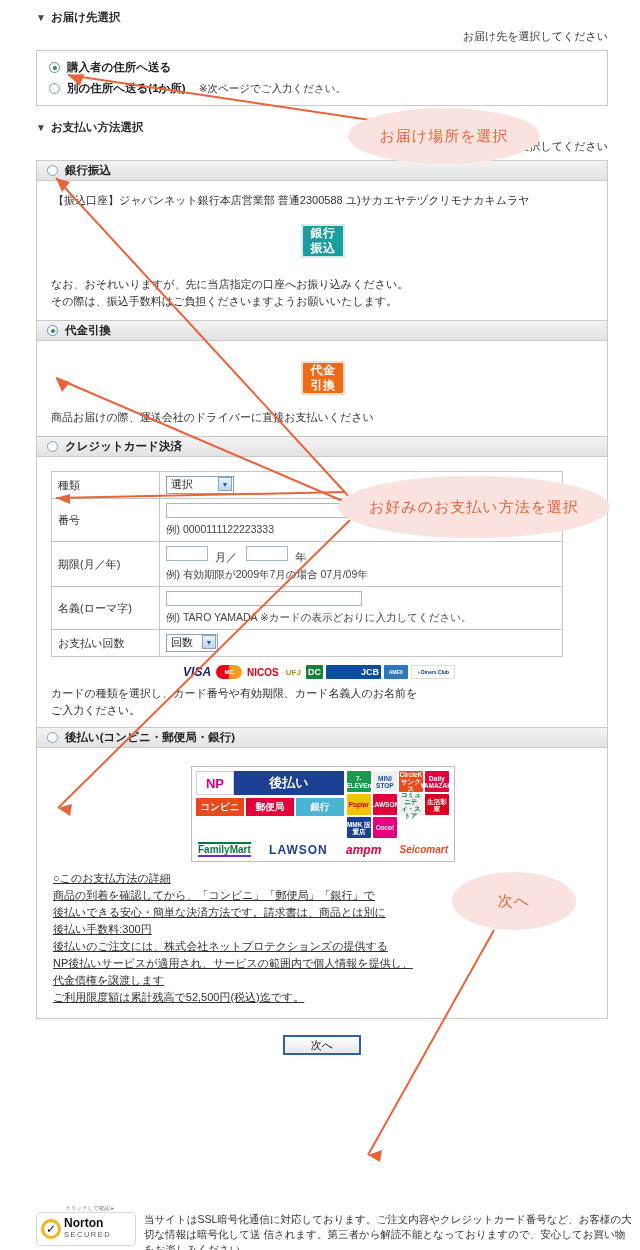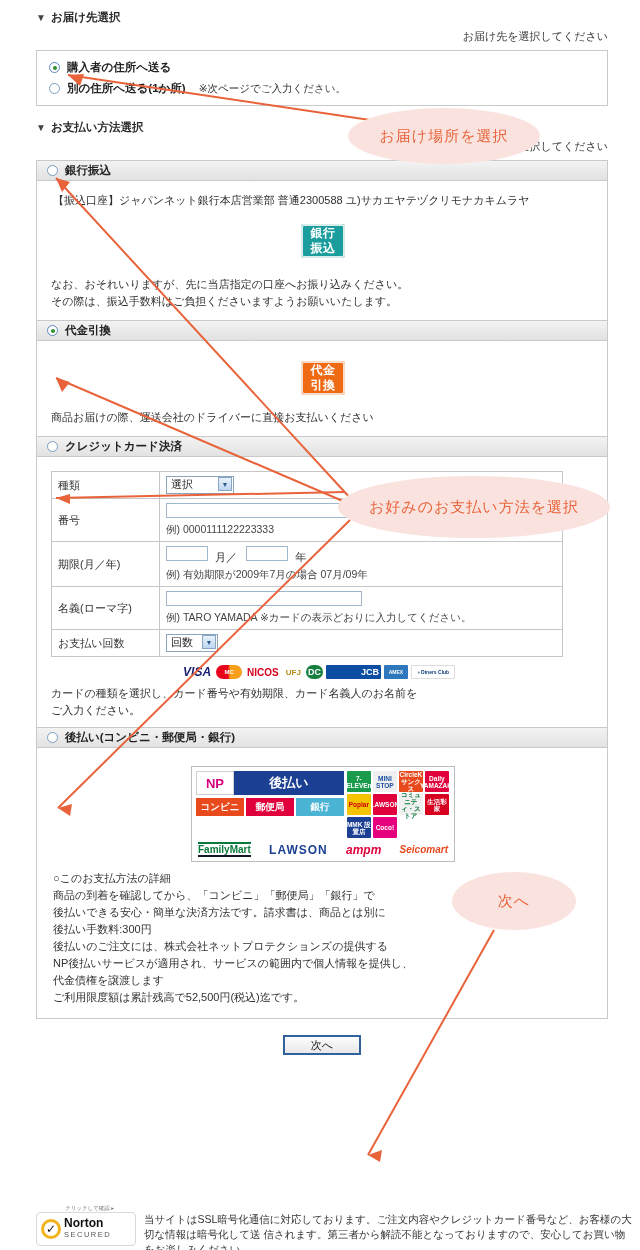--- a/index.html
+++ b/index.html
@@ -76,21 +76,21 @@
       font-weight:bold;font-size:13px;}
   .np-tags{display:flex;gap:2px;margin-top:3px;}
   .np-tag{flex:1;color:#fff;font-weight:bold;font-size:9.5px;height:18px;display:flex;
       align-items:center;justify-content:center;}
   .cvs{display:flex;flex-wrap:wrap;gap:2px;width:106px;}
   .cvs div{width:24px;height:21px;display:flex;align-items:center;justify-content:center;
       font-weight:bold;font-size:6.5px;color:#fff;text-align:center;line-height:7px;border-radius:1px;}
   .np-r2{display:flex;align-items:center;justify-content:space-between;margin-top:4px;padding:0 2px;}
   .np-r2 span{font-weight:bold;font-size:10px;}
 
-  .detail{font-size:11px;line-height:17px;color:#303030;margin:8px 0 0 2px;}
+  .detail{font-size:11px;line-height:17px;color:#303030;margin:8px 0 0 2px;text-decoration:underline;}
 
   
   .next-wrap{display:flex;justify-content:center;margin-top:16px;}
   .next-btn{width:78px;height:20px;border:2px solid #30639c;background:linear-gradient(#fdfdfd,#e8e8e8);
       display:flex;align-items:center;justify-content:center;font-size:11px;color:#222;box-sizing:border-box;}
 
   
   .footer{position:absolute;left:36px;top:1212px;width:600px;display:flex;gap:8px;align-items:flex-start;}
   .norton{width:104px;height:34px;border:1px solid #d9d9d9;border-radius:4px;background:#fff;
       display:flex;align-items:center;gap:3px;padding:0 4px;box-sizing:border-box;position:relative;}
@@ -225,21 +225,21 @@
             </td>
           </tr>
         </tbody>
           </table>
 
         <div class="cardlogos">
           <span class="lg" style="background:#fff;color:#1a1f71;font-style:italic;font-size:12px;">VISA</span>
           <span class="lg" style="background:#fff;color:#eb6420;font-size:6px;border-radius:7px;width:26px;background:linear-gradient(90deg,#eb001b 45%,#f79e1b 55%);color:#fff;">MC</span>
           <span class="lg" style="background:#fff;color:#d6001c;font-size:10px;">NICOS</span>
           <span class="lg" style="background:#fff;color:#b58b15;font-size:8px;">UFJ</span>
-          <span class="lg" style="background:#15803d;color:#fff;border-radius:7px;">DC</span>
+          <span class="lg" style="background:#15803d;color:#fff;">DC</span>
           <span class="lg" style="background:#0b4ea2;color:#fff;padding-left:35px;">JCB</span>
           <span class="lg" style="background:#2e77bc;color:#fff;font-size:5px;width:24px;">AMEX</span>
           <span class="lg" style="background:#fff;color:#0b3d7a;font-size:5px;line-height:5px;width:44px;border:1px solid #ddd;">◑ Diners Club</span>
         </div>
 
         <div class="note-lines" style="margin-left:10px;">
           <div>カードの種類を選択し、カード番号や有効期限、カード名義人のお名前を</div>
           <div>ご入力ください。</div>
         </div>
       </div>
@@ -273,21 +273,21 @@
                 <div style="background:#e0003c;">Daily YAMAZAKI</div>
                 <div style="background:#f5c400;color:#c00;">Poplar</div>
                 <div style="background:#e0003c;">LAWSON</div>
                 <div style="background:#f0f0f0;color:#0a7a3c;">コミュニティ・ストア</div>
                 <div style="background:#d8001f;">生活彩家</div>
                 <div style="background:#1b3f92;">MMK 設置店</div>
                 <div style="background:#e6007e;">Coco!</div>
               </div>
             </div>
             <div class="np-r2">
-              <span style="color:#0a7a3c;border-top:2px solid #0a7a3c;border-bottom:2px solid #0f172a;">FamilyMart</span>
+              <span style="color:#0a7a3c;border-top:2px solid #0a7a3c;border-bottom:2px solid #6d28d9;">FamilyMart</span>
               <span style="color:#1b3f92;font-size:12px;letter-spacing:1px;">LAWSON</span>
               <span style="color:#e0003c;font-style:italic;font-size:12px;">ampm</span>
               <span style="color:#e8491d;font-style:italic;">Seicomart</span>
             </div>
           </div>
         </div>
 
         <div class="detail">
           <div>○このお支払方法の詳細</div>
           <div>商品の到着を確認してから、「コンビニ」「郵便局」「銀行」で</div>

